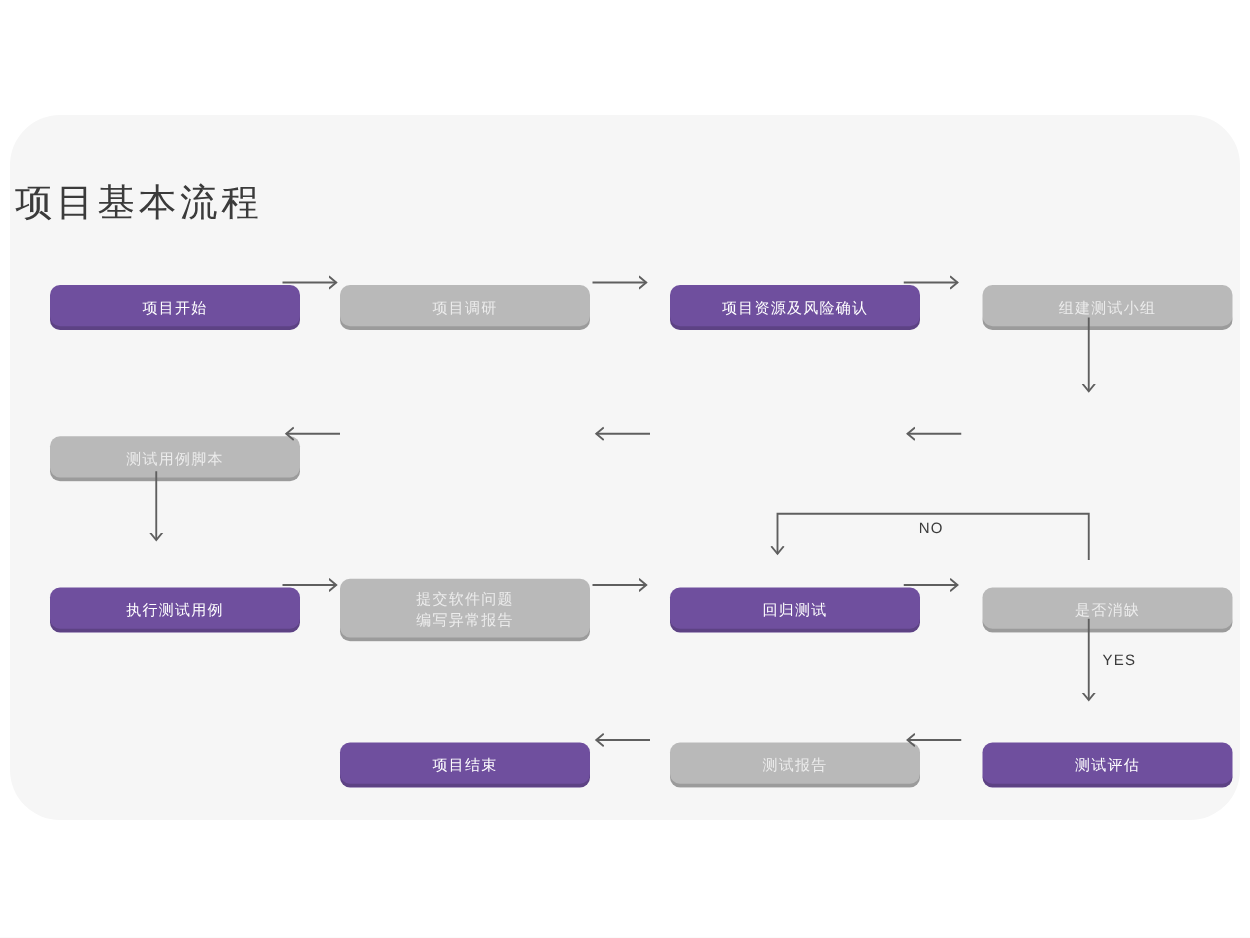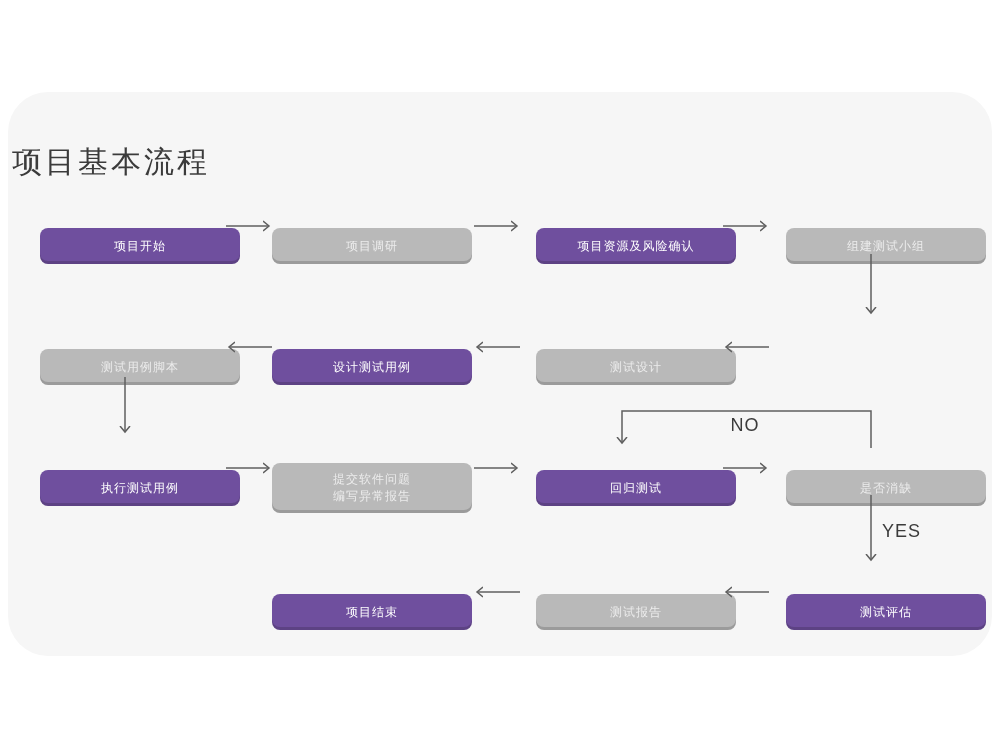--- a/index.html
+++ b/index.html
@@ -66,21 +66,21 @@
     fill: none;
   }
   marker path {
     stroke: var(--arrow, #5f5f5f);
     stroke-width: 1.5;
     fill: none;
   }
 
   .edge-label {
     position: absolute;
-    font-size: 18px;
+    font-size: 12px;
     color: var(--title_color, #3b3b3b);
     letter-spacing: 1px;
   }
   .edge-label.no  { left: 745px; top: 415px; transform: translateX(-50%); }
   .edge-label.yes { left: 882px; top: 521px; }
 </style>
 </head>
 <body>
 
 <div id="stage">
@@ -88,22 +88,20 @@
   <div class="card"></div>
 
   <div class="title">项目基本流程</div>
 
   <div class="node purple c1 r1">项目开始</div>
   <div class="node gray   c2 r1">项目调研</div>
   <div class="node purple c3 r1">项目资源及风险确认</div>
   <div class="node gray   c4 r1">组建测试小组</div>
 
   <div class="node gray   c1 r2">测试用例脚本</div>
-  <div class="node purple c2 r2">设计测试用例</div>
-  <div class="node gray   c3 r2">测试设计</div>
 
   <div class="node purple c1 r3">执行测试用例</div>
   <div class="node gray   c2 r3 tall">提交软件问题
 编写异常报告</div>
   <div class="node purple c3 r3">回归测试</div>
   <div class="node gray   c4 r3">是否消缺</div>
 
   <div class="node purple c2 r4">项目结束</div>
   <div class="node gray   c3 r4">测试报告</div>
   <div class="node purple c4 r4">测试评估</div>

